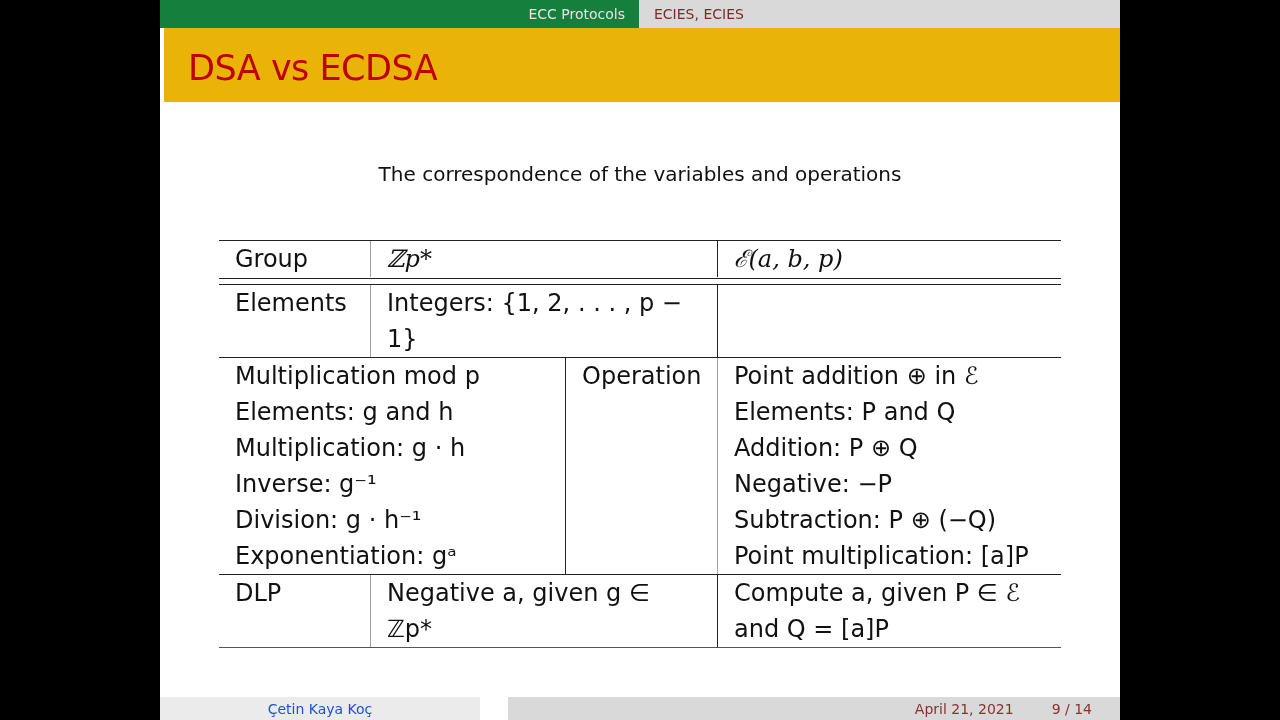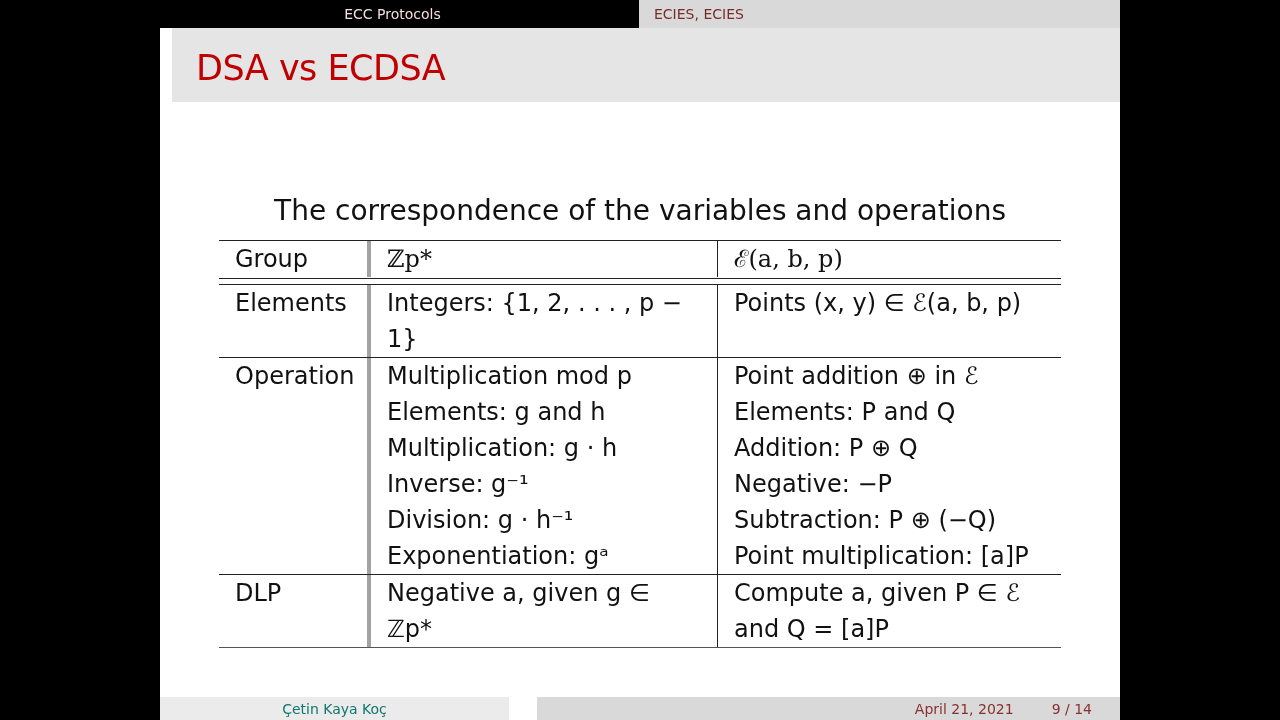--- a/index.html
+++ b/index.html
@@ -1,38 +1,38 @@
 <!DOCTYPE html>
 <html><head>
 <meta charset="utf-8">
 <style>
   html, body { margin:0; padding:0; }
   body { width:1280px; height:720px; background:#000; position:relative; overflow:hidden; font-family:"DejaVu Sans", sans-serif; }
   .slide { position:absolute; left:160px; top:0; width:960px; height:720px; background:#fff; overflow:hidden; }
   .topbar { position:absolute; left:0; top:0; width:960px; height:28px; display:flex; }
-  .topbar .left { width:479px; background:#000000; display:flex; justify-content:center; align-items:center; padding-right:14px; box-sizing:border-box; }
+  .topbar .left { width:479px; background:#15803d; display:flex; justify-content:flex-end; align-items:center; padding-right:14px; box-sizing:border-box; }
   .topbar .right { flex:1; background:#d9d9d9; display:flex; align-items:center; padding-left:15px; }
   .topbar .t1 { color:#f4dede; font-size:14px; }
   .topbar .t2 { color:#7a2a2a; font-size:14px; }
-  .titlebar { position:absolute; left:12px; top:28px; width:960px; height:74px; background:#e5e5e5;padding-left:48px; }
+  .titlebar { position:absolute; left:4px; top:28px; width:960px; height:74px; background:#eab308;padding-left:48px; }
   .titlebar .title { position:absolute; left:24px; top:20px; font-size:35px; color:#c00000; font-family:"DejaVu Sans", sans-serif; letter-spacing:-0.5px; }
-  .subtitle { position:absolute; left:0; width:960px; top:194px; text-align:center; font-size:28px; color:#111; }
+  .subtitle { position:absolute; left:0; width:960px; top:162px; text-align:center; font-size:20px; color:#111; }
   .tbl { position:absolute; left:59px; width:842px; }
   .row { display:flex; border-left:1px solid #222; border-right:1px solid #222; }
   .cell { box-sizing:border-box; padding:0 16px; font-size:24px; color:#111; line-height:36px; }
-  .c1 { width:152px; border-right:4px solid #a3a3a3; }
+  .c1 { width:152px; border-right:1px solid #a3a3a3; }
   .c2 { width:347px; border-right:1px solid #222; }
   .c3 { flex:1; }
-  .m { font-family:"DejaVu Serif", serif; }
+  .m { font-family:"DejaVu Serif", serif; font-style:italic; }
   .hdr { top:240px; border-top:1px solid #222; border-bottom:1px solid #222; height:37px; }
   .body { top:284px; border-top:1px solid #222; border-bottom:1px solid #555; }
   .body .row + .row { border-top:1px solid #222; }
   .footer { position:absolute; left:0; top:697px; width:960px; height:23px; display:flex; font-size:14px; }
   .footer .f1 { width:319px; background:#b30000; color:#f4dede; font-family:"DejaVu Sans Mono", monospace; display:flex; align-items:center; justify-content:center; }
-  .footer .f2 { width:349px; background:#ebebeb; color:#0f766e; display:flex; align-items:center; justify-content:center; }
+  .footer .f2 { width:320px; background:#ebebeb; color:#1d4ed8; display:flex; align-items:center; justify-content:center; }
   .footer .f3 { flex:1; background:#d9d9d9; color:#8a3030; display:flex; align-items:center; justify-content:flex-end; padding-right:28px; gap:38px;margin-left:28px; }
 </style>
 </head>
 <body>
 
 <div class="slide">
 
   <div class="topbar">
     <div class="left">
       <span class="t1">ECC Protocols</span>
@@ -55,34 +55,31 @@
       <div class="cell c3 m">ℰ(a, b, p)</div>
     </div>
   </div>
 
   <div class="tbl body">
     <div class="row" style="border-left:none;border-right:none;">
       <div class="cell c1">Elements</div>
       <div class="cell c2">
         <div>Integers: {1, 2, . . . , p − 1}</div>
       </div>
-      <div class="cell c3">
-        <div>Points (x, y) ∈ ℰ(a, b, p)</div>
-      </div>
     </div>
     <div class="row" style="border-left:none;border-right:none;">
-      <div class="cell c1">Operation</div>
       <div class="cell c2">
         <div>Multiplication mod p</div>
         <div>Elements: g and h</div>
         <div>Multiplication: g · h</div>
         <div>Inverse: g⁻¹</div>
         <div>Division: g · h⁻¹</div>
         <div>Exponentiation: gᵃ</div>
       </div>
+      <div class="cell c1">Operation</div>
       <div class="cell c3">
         <div>Point addition ⊕ in ℰ</div>
         <div>Elements: P and Q</div>
         <div>Addition: P ⊕ Q</div>
         <div>Negative: −P</div>
         <div>Subtraction: P ⊕ (−Q)</div>
         <div>Point multiplication: [a]P</div>
       </div>
     </div>
     <div class="row" style="border-left:none;border-right:none;">

